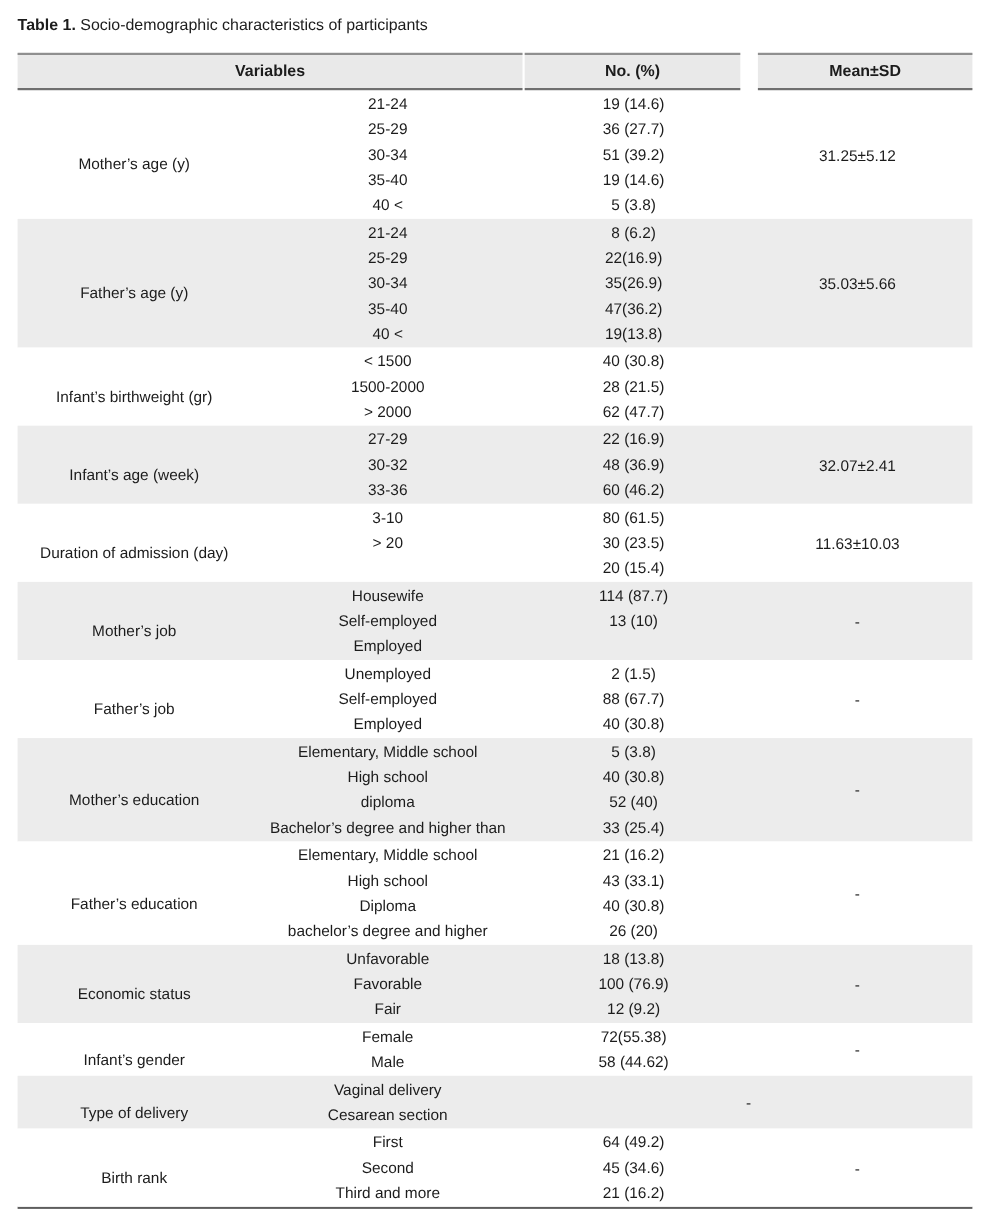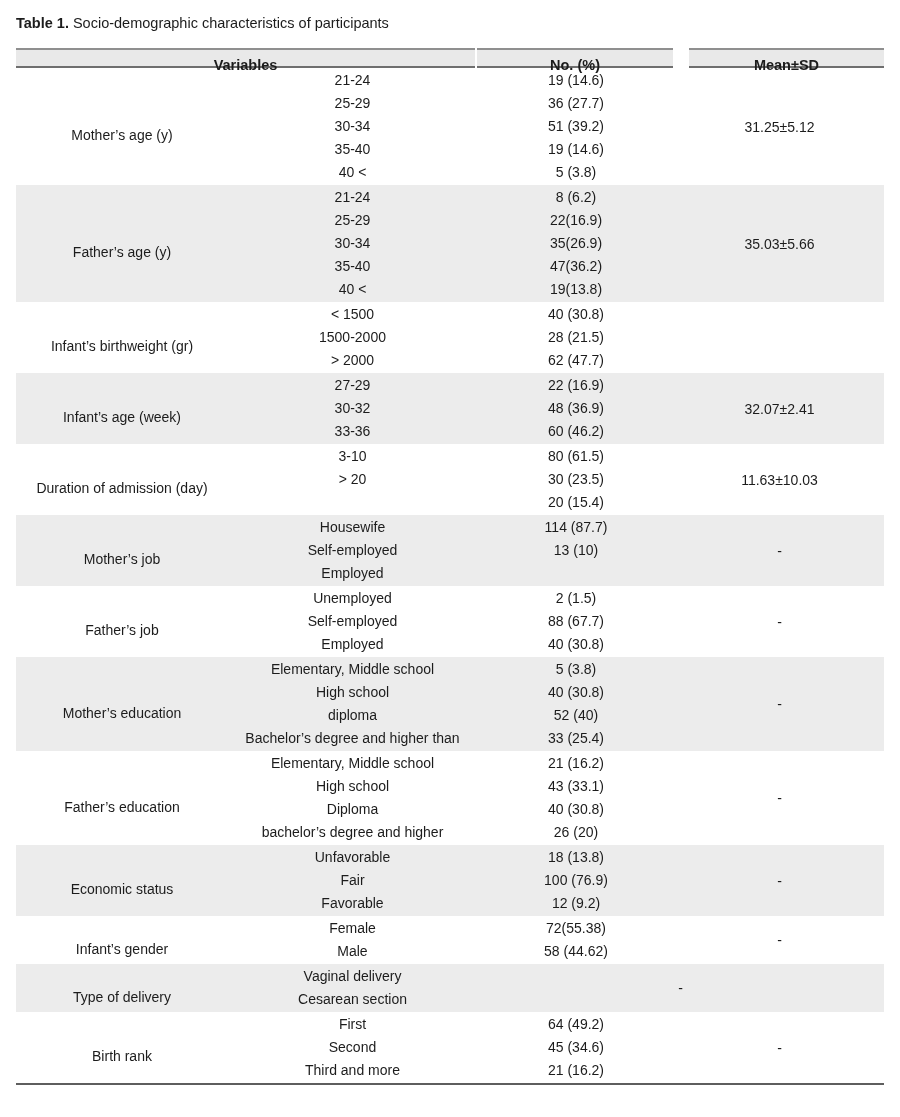--- a/index.html
+++ b/index.html
@@ -19,21 +19,21 @@
 
   
   .table { width: 868px; margin-top: 16px; font-size: 14px; }
 
   
   .thead { display: flex; column-gap: 2px; }
   .th {
     background: var(--header-shade, #e9e9e9);
     border-top: 2px solid var(--border-top-color, #8f8f8f);
     border-bottom: 2px solid var(--border-mid-color, #6f6f6f);
-    height: 20px; line-height: 30px;
+    height: 34px; line-height: 30px;
     text-align: center; font-weight: bold; font-size: 14.5px;
   }
   .th.col-var { width: 459px; }
   .th.col-no  { width: 196px; }
   .th.col-mean{ flex: 1; margin-left: 14px; }
 
   .tbody { border-bottom: 2px solid var(--border-bottom-color, #5e5e5e); }
 
   
   .section { display: flex; background: #ffffff; padding: 1px 0; }
@@ -200,22 +200,22 @@
             <div class="row">43 (33.1)</div>
             <div class="row">40 (30.8)</div>
             <div class="row">26 (20)</div>
           </div>
           <div class="cell mean">-</div>
         </div>
         <div class="section shaded">
           <div class="cell var-name">Economic status</div>
           <div class="cell cats">
             <div class="row">Unfavorable</div>
+            <div class="row">Favorable</div>
             <div class="row">Fair</div>
-            <div class="row">Favorable</div>
           </div>
           <div class="cell nos">
             <div class="row">18 (13.8)</div>
             <div class="row">100 (76.9)</div>
             <div class="row">12 (9.2)</div>
           </div>
           <div class="cell mean">-</div>
         </div>
         <div class="section">
           <div class="cell var-name">Infant’s gender</div>

